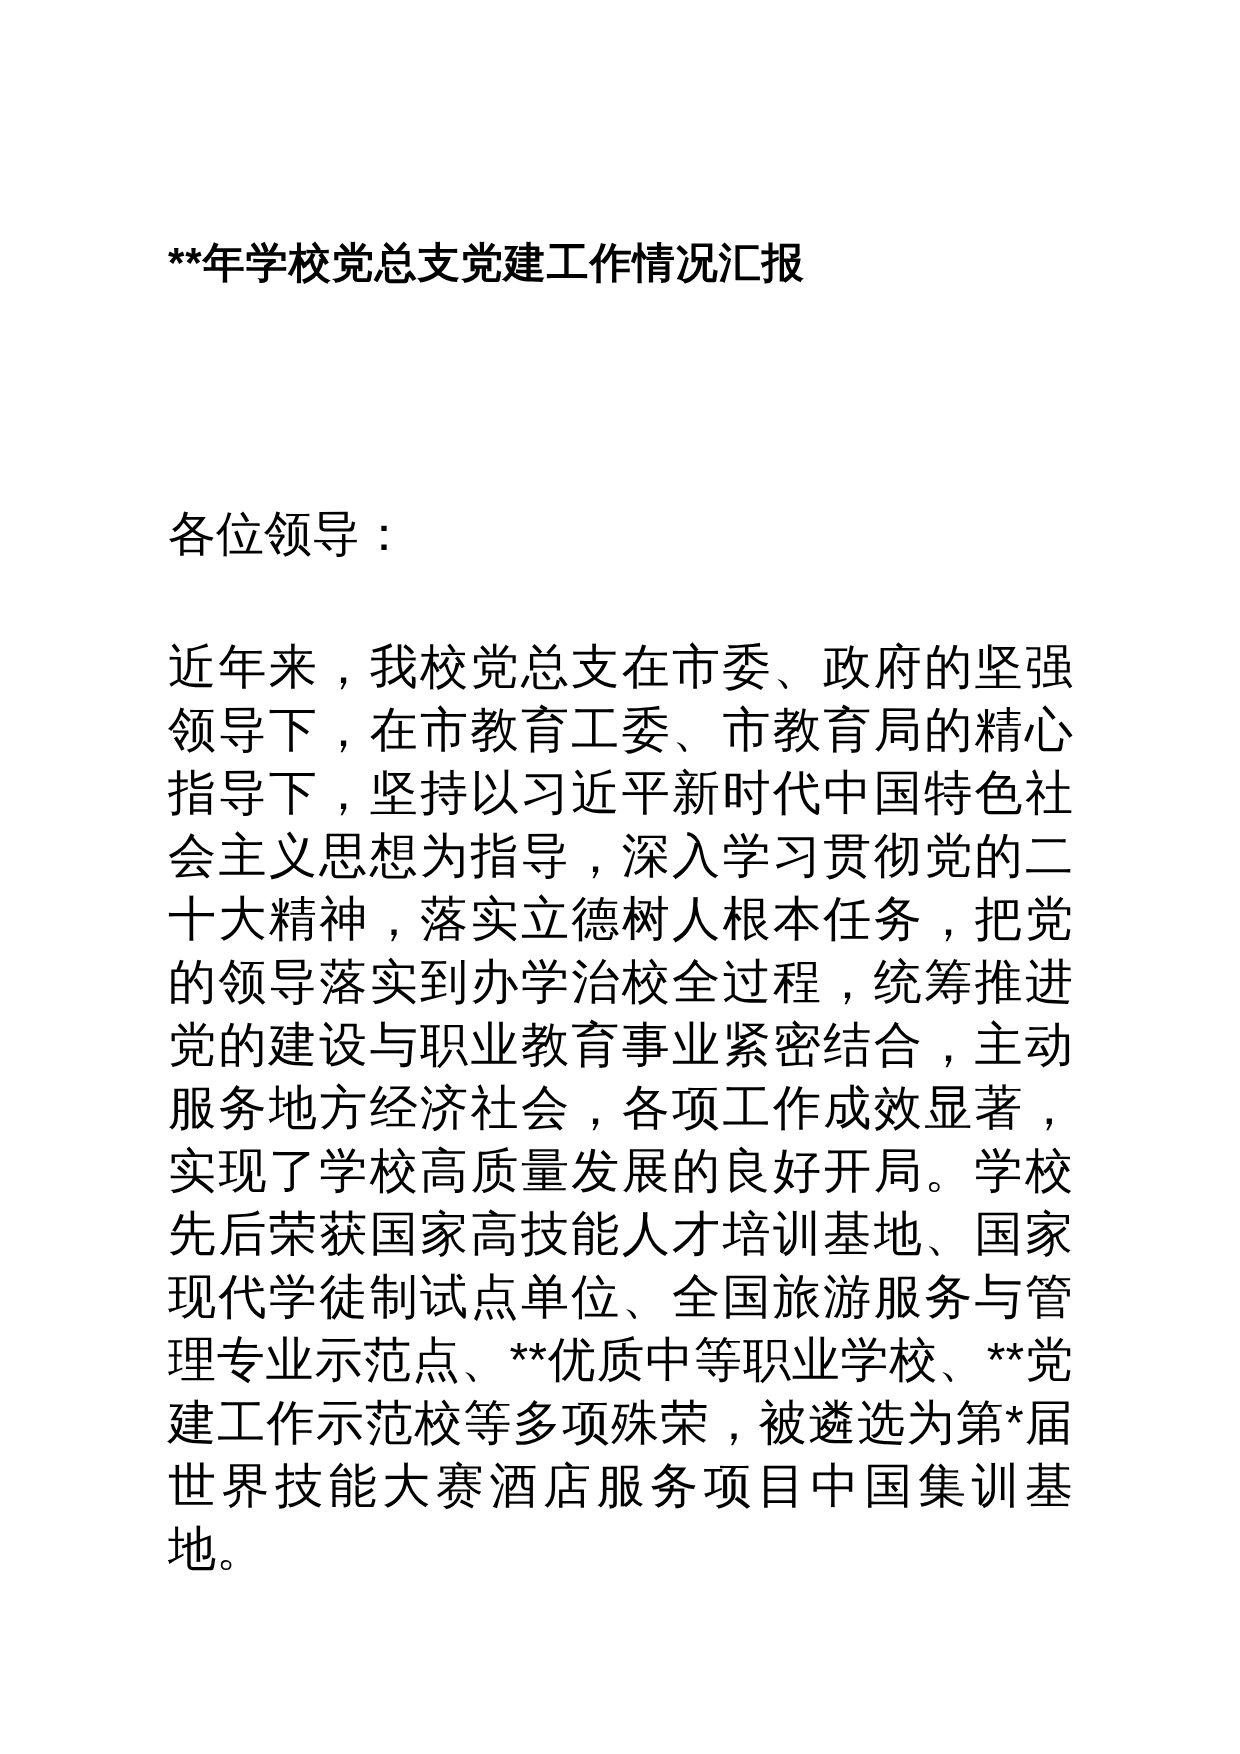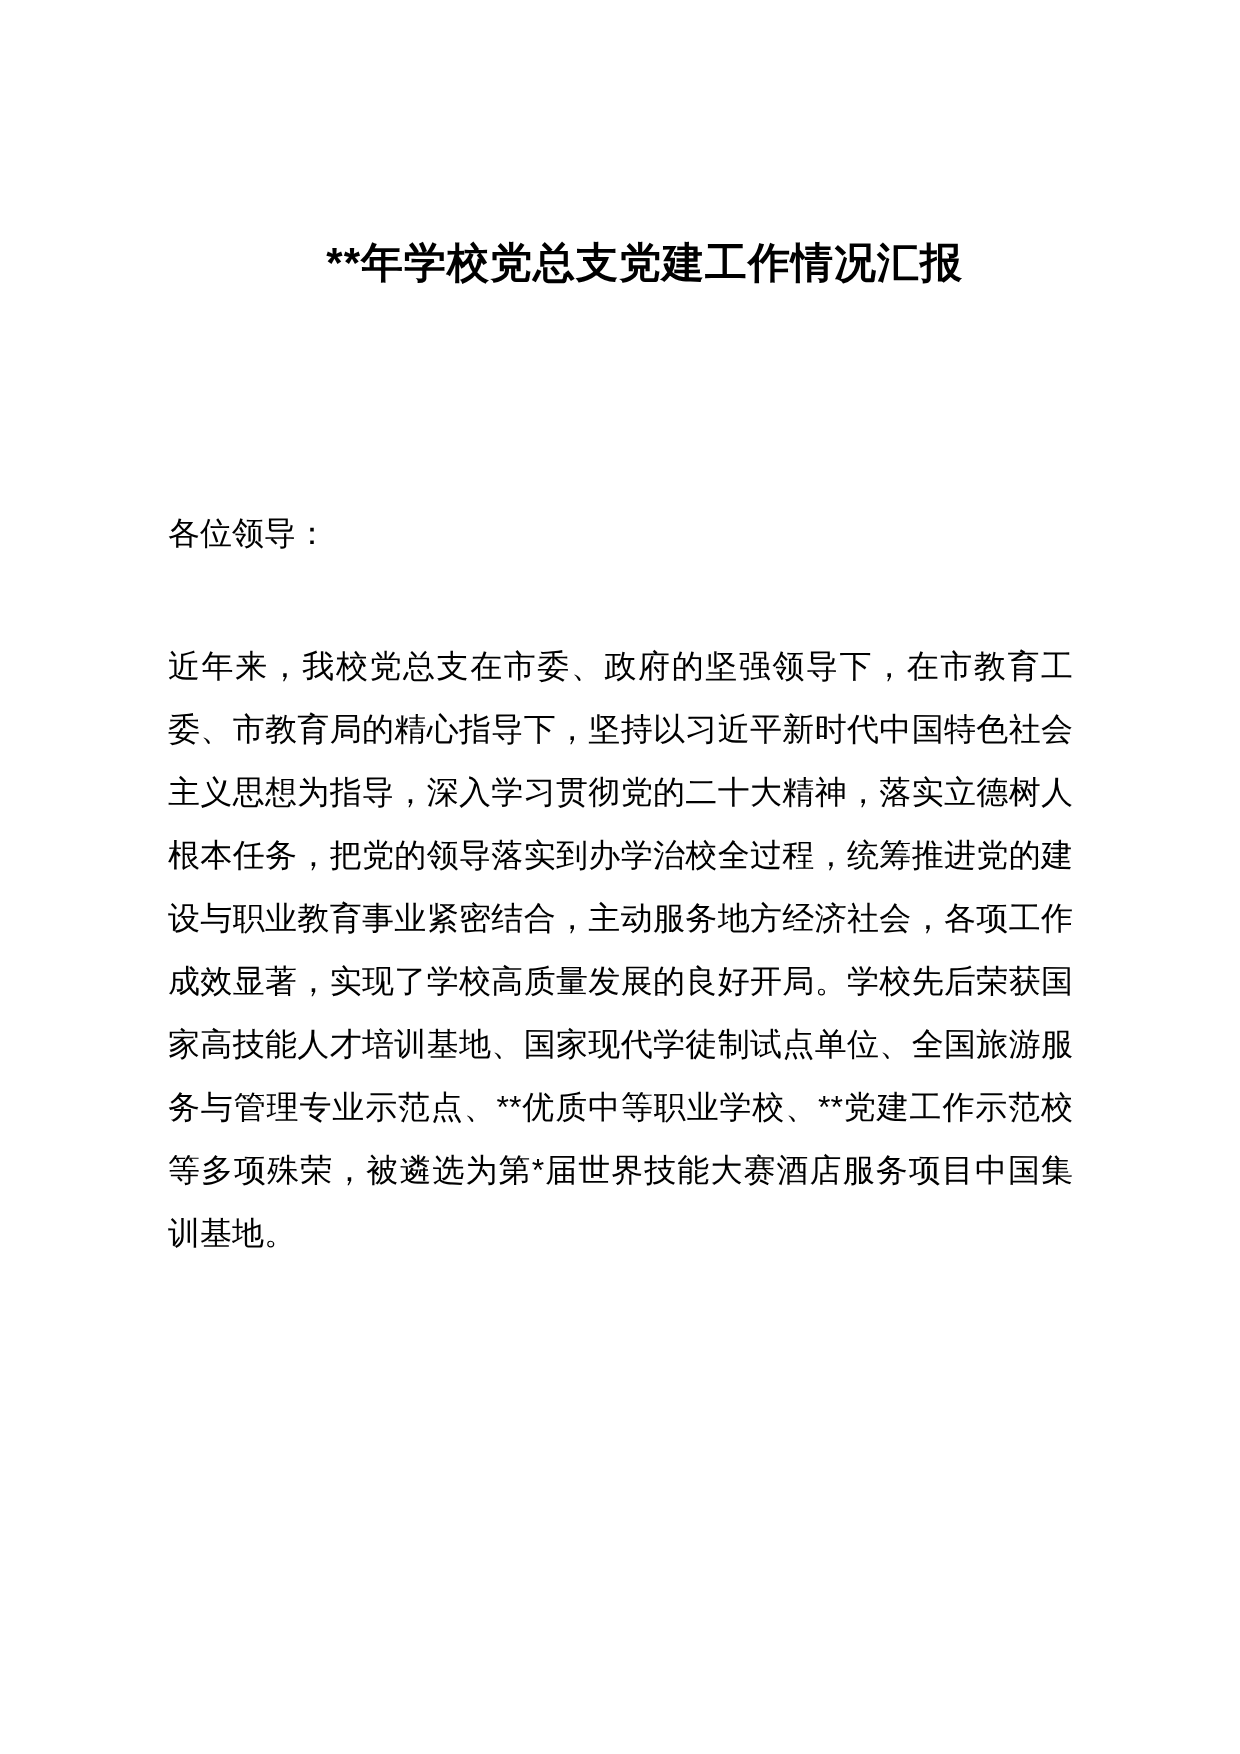--- a/index.html
+++ b/index.html
@@ -17,28 +17,28 @@
     color: #000000;
     box-sizing: border-box;
     padding: 230px 167px 0 168px;
   }
   .doc-title {
     margin: 0 0 206px 0;
     padding-right: 110px;
     font-size: 42px;
     line-height: 66px;
     font-weight: 700;
-    text-align: right;
+    text-align: left;
     letter-spacing: 1px;
     color: #000000;
     white-space: nowrap;
   }
   .doc-paragraph {
     margin: 0 0 70px 0;
-    font-size: 32px;
+    font-size: 48px;
     line-height: 63px;
     font-weight: 400;
     text-align: justify;
     text-justify: inter-ideograph;
     color: #000000;
     word-break: break-all;
   }
 </style>
 </head>
 <body>

